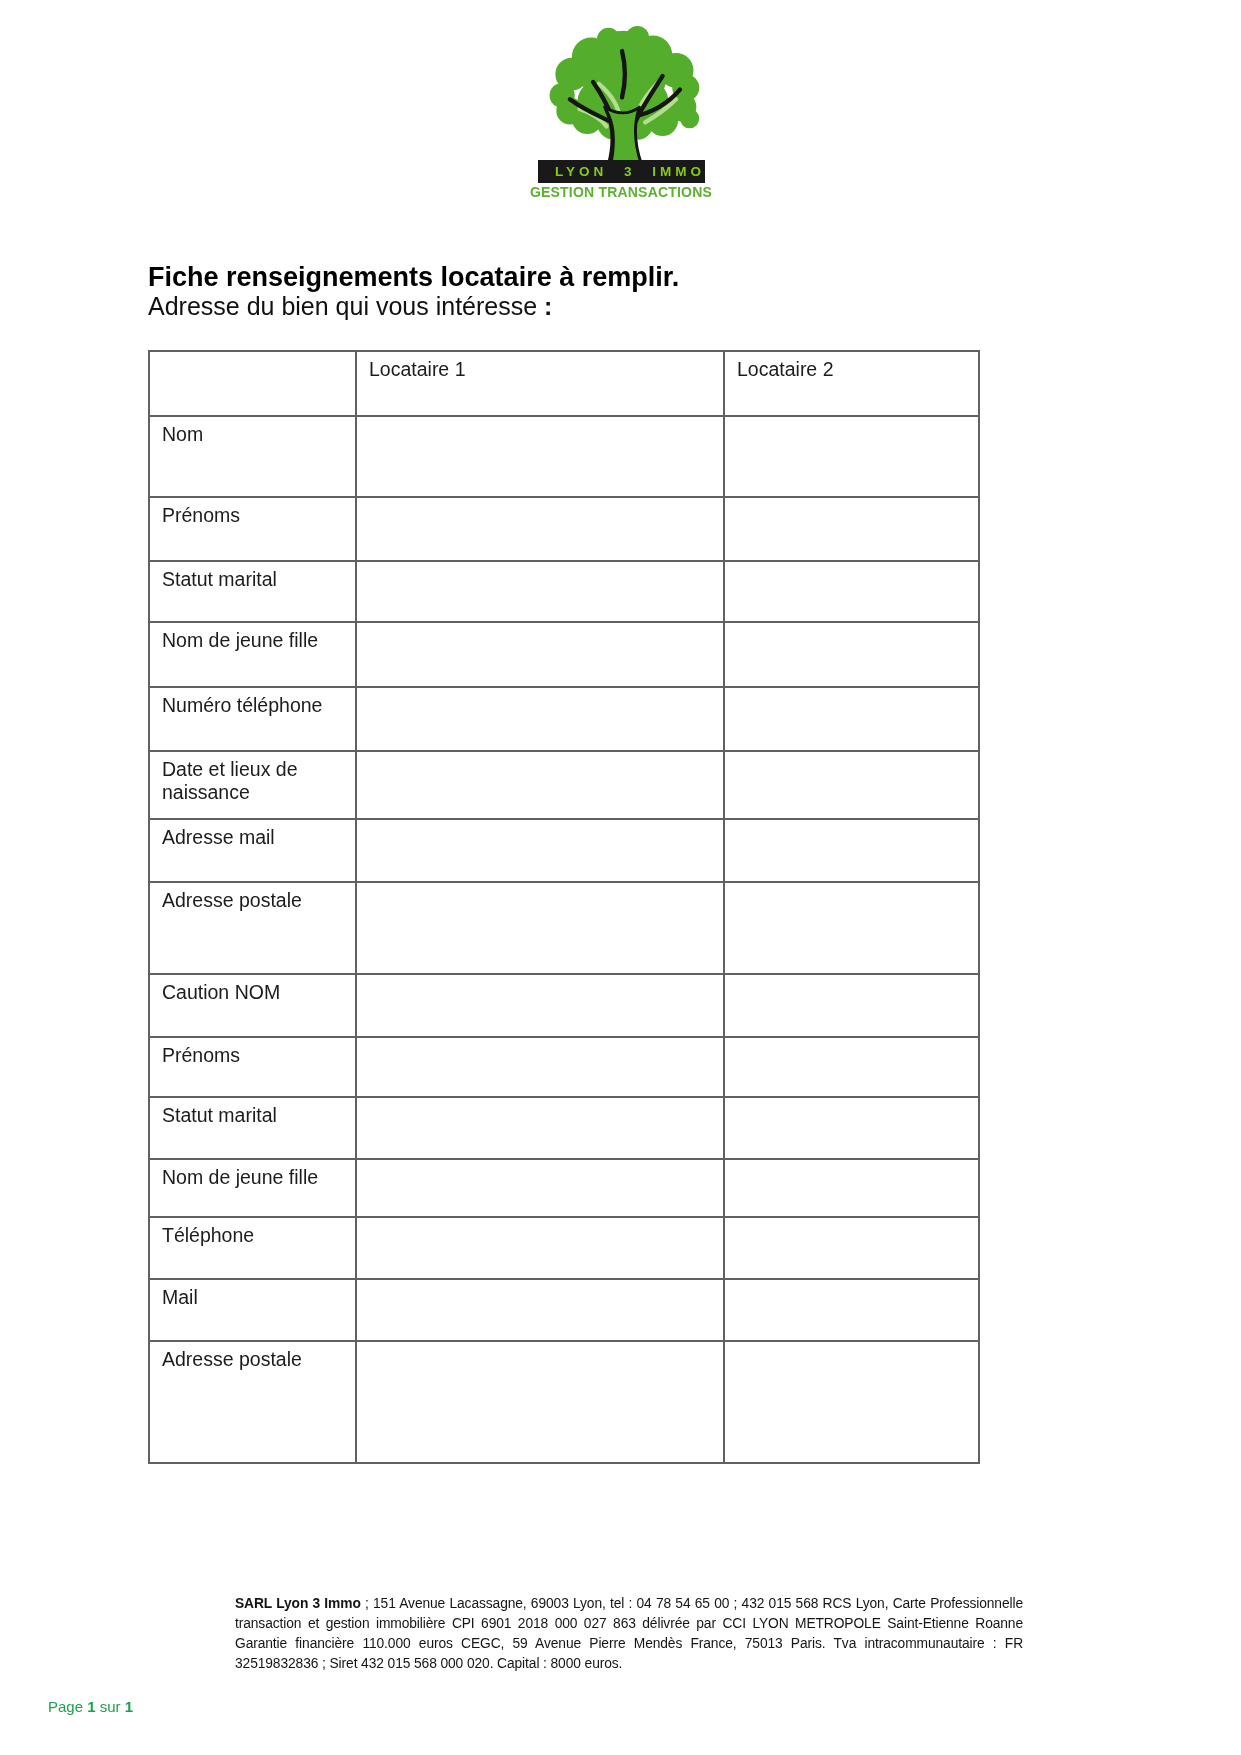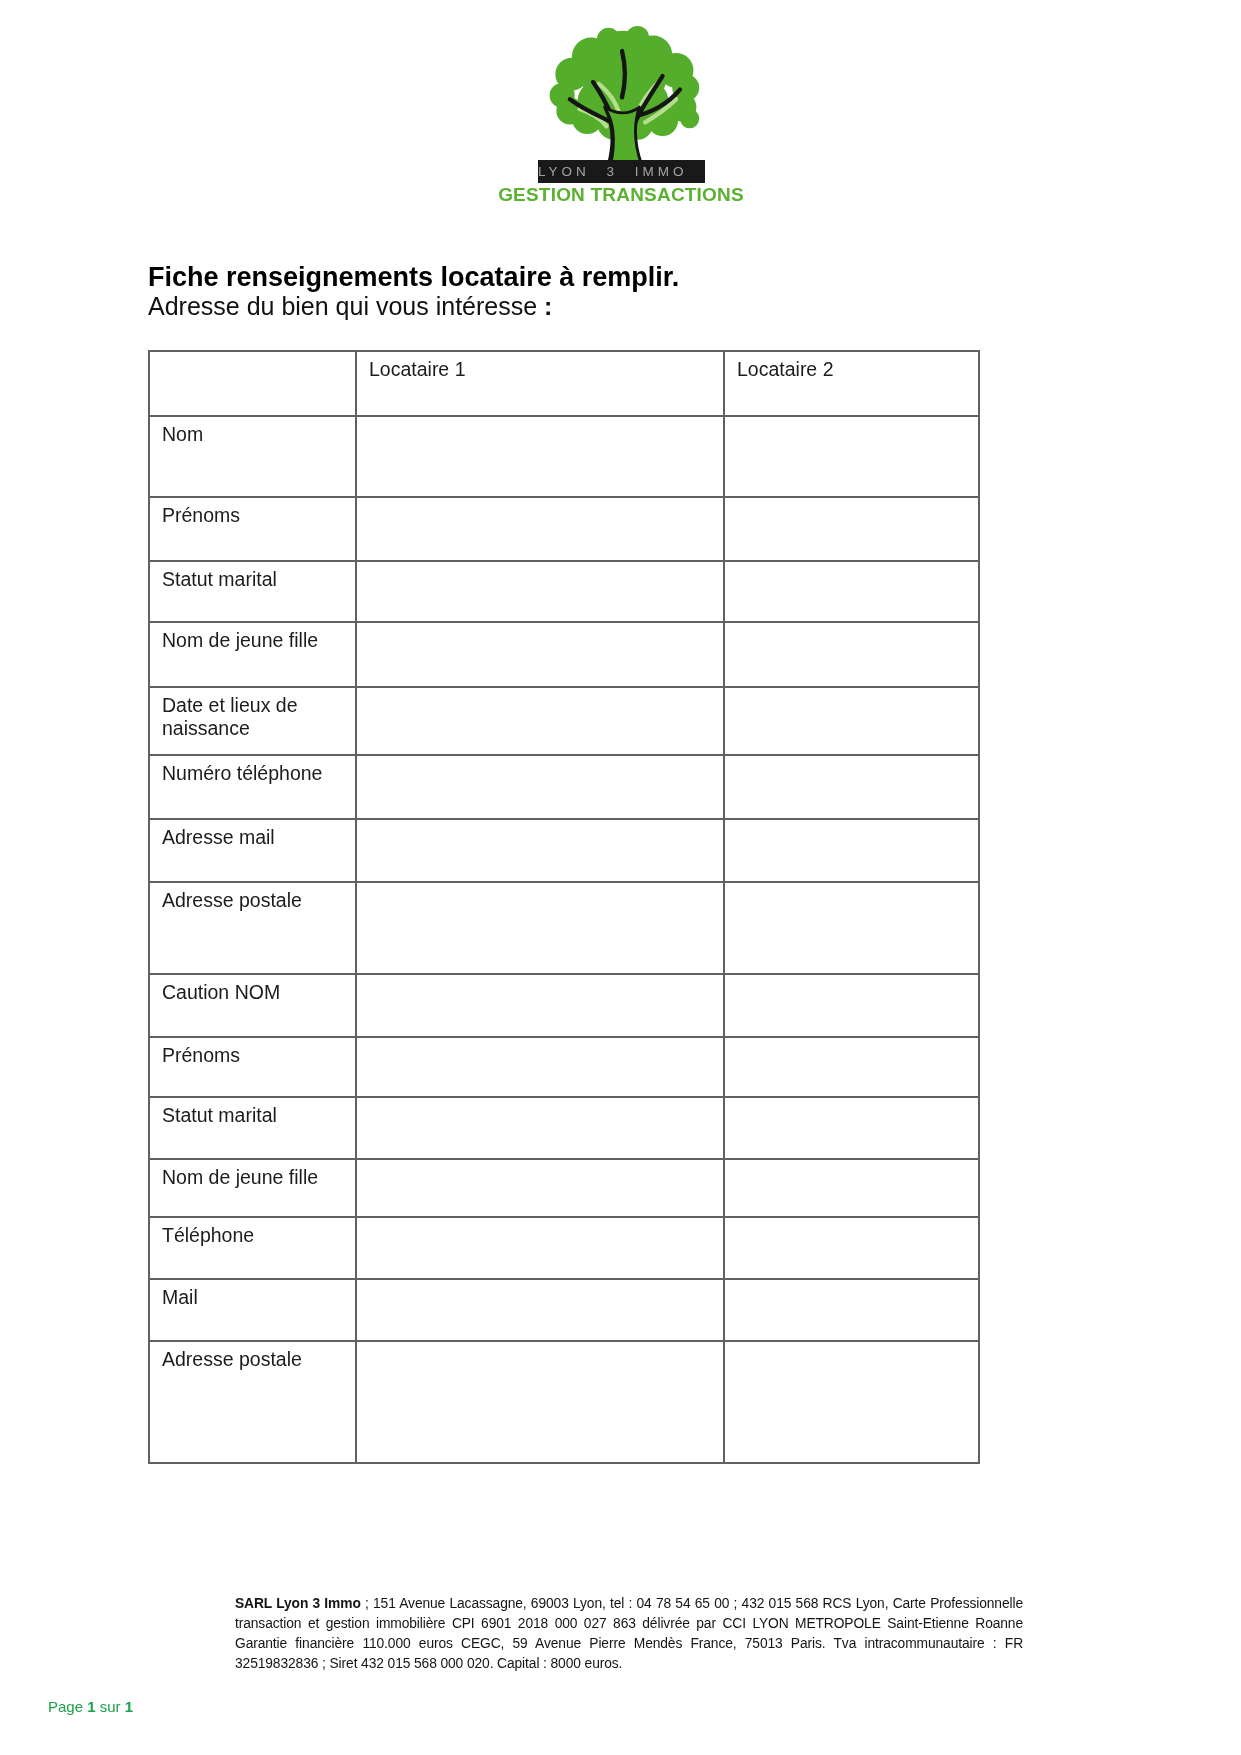--- a/index.html
+++ b/index.html
@@ -4,26 +4,26 @@
 <style>
   html,body{margin:0;padding:0;background:#ffffff;}
   .page{
     position:relative;width:1241px;height:1755px;background:#ffffff;
     font-family:"Liberation Sans",sans-serif;overflow:hidden;color:#1c1c1c;
   }
   
   .tree-svg{position:absolute;left:540px;top:24px;width:165px;height:140px;}
   .logo-banner{
     position:absolute;left:538px;top:160px;width:167px;height:23px;
-    background:#191919;color:#a3a3a3;font-weight:normal;font-size:13.5px;
-    letter-spacing:4px;word-spacing:9px;text-align:left;line-height:24px;
+    background:#191919;color:#84cc16;font-weight:bold;font-size:13.5px;
+    letter-spacing:4px;word-spacing:9px;text-align:right;line-height:24px;
   }
   .logo-tagline{
     position:absolute;left:495px;top:184px;width:252px;text-align:center;
-    color:#5CB130;font-weight:bold;font-size:19px;letter-spacing:0.2px;
+    color:#5CB130;font-weight:bold;font-size:14px;letter-spacing:0.2px;
   }
   
   .doc-title{position:absolute;left:148px;top:254px;font-size:27px;font-weight:bold;color:#000000;margin-top:8px;}
   .doc-subtitle{position:absolute;left:148px;top:292px;font-size:25px;color:#111111;}
   .doc-subtitle .colon{font-weight:bold;}
   
   table.form{
     position:absolute;left:148px;top:350px;width:830px;
     border-collapse:collapse;table-layout:fixed;
   }
@@ -121,27 +121,27 @@
       <tr style="height:61px">
         <td>Statut marital</td>
         <td></td>
         <td></td>
       </tr>
       <tr style="height:65px">
         <td>Nom de jeune fille</td>
         <td></td>
         <td></td>
       </tr>
-      <tr style="height:68px">
-        <td>Date et lieux de naissance</td>
+      <tr style="height:64px">
+        <td>Numéro téléphone</td>
         <td></td>
         <td></td>
       </tr>
-      <tr style="height:64px">
-        <td>Numéro téléphone</td>
+      <tr style="height:68px">
+        <td>Date et lieux de naissance</td>
         <td></td>
         <td></td>
       </tr>
       <tr style="height:63px">
         <td>Adresse mail</td>
         <td></td>
         <td></td>
       </tr>
       <tr style="height:92px">
         <td>Adresse postale</td>

